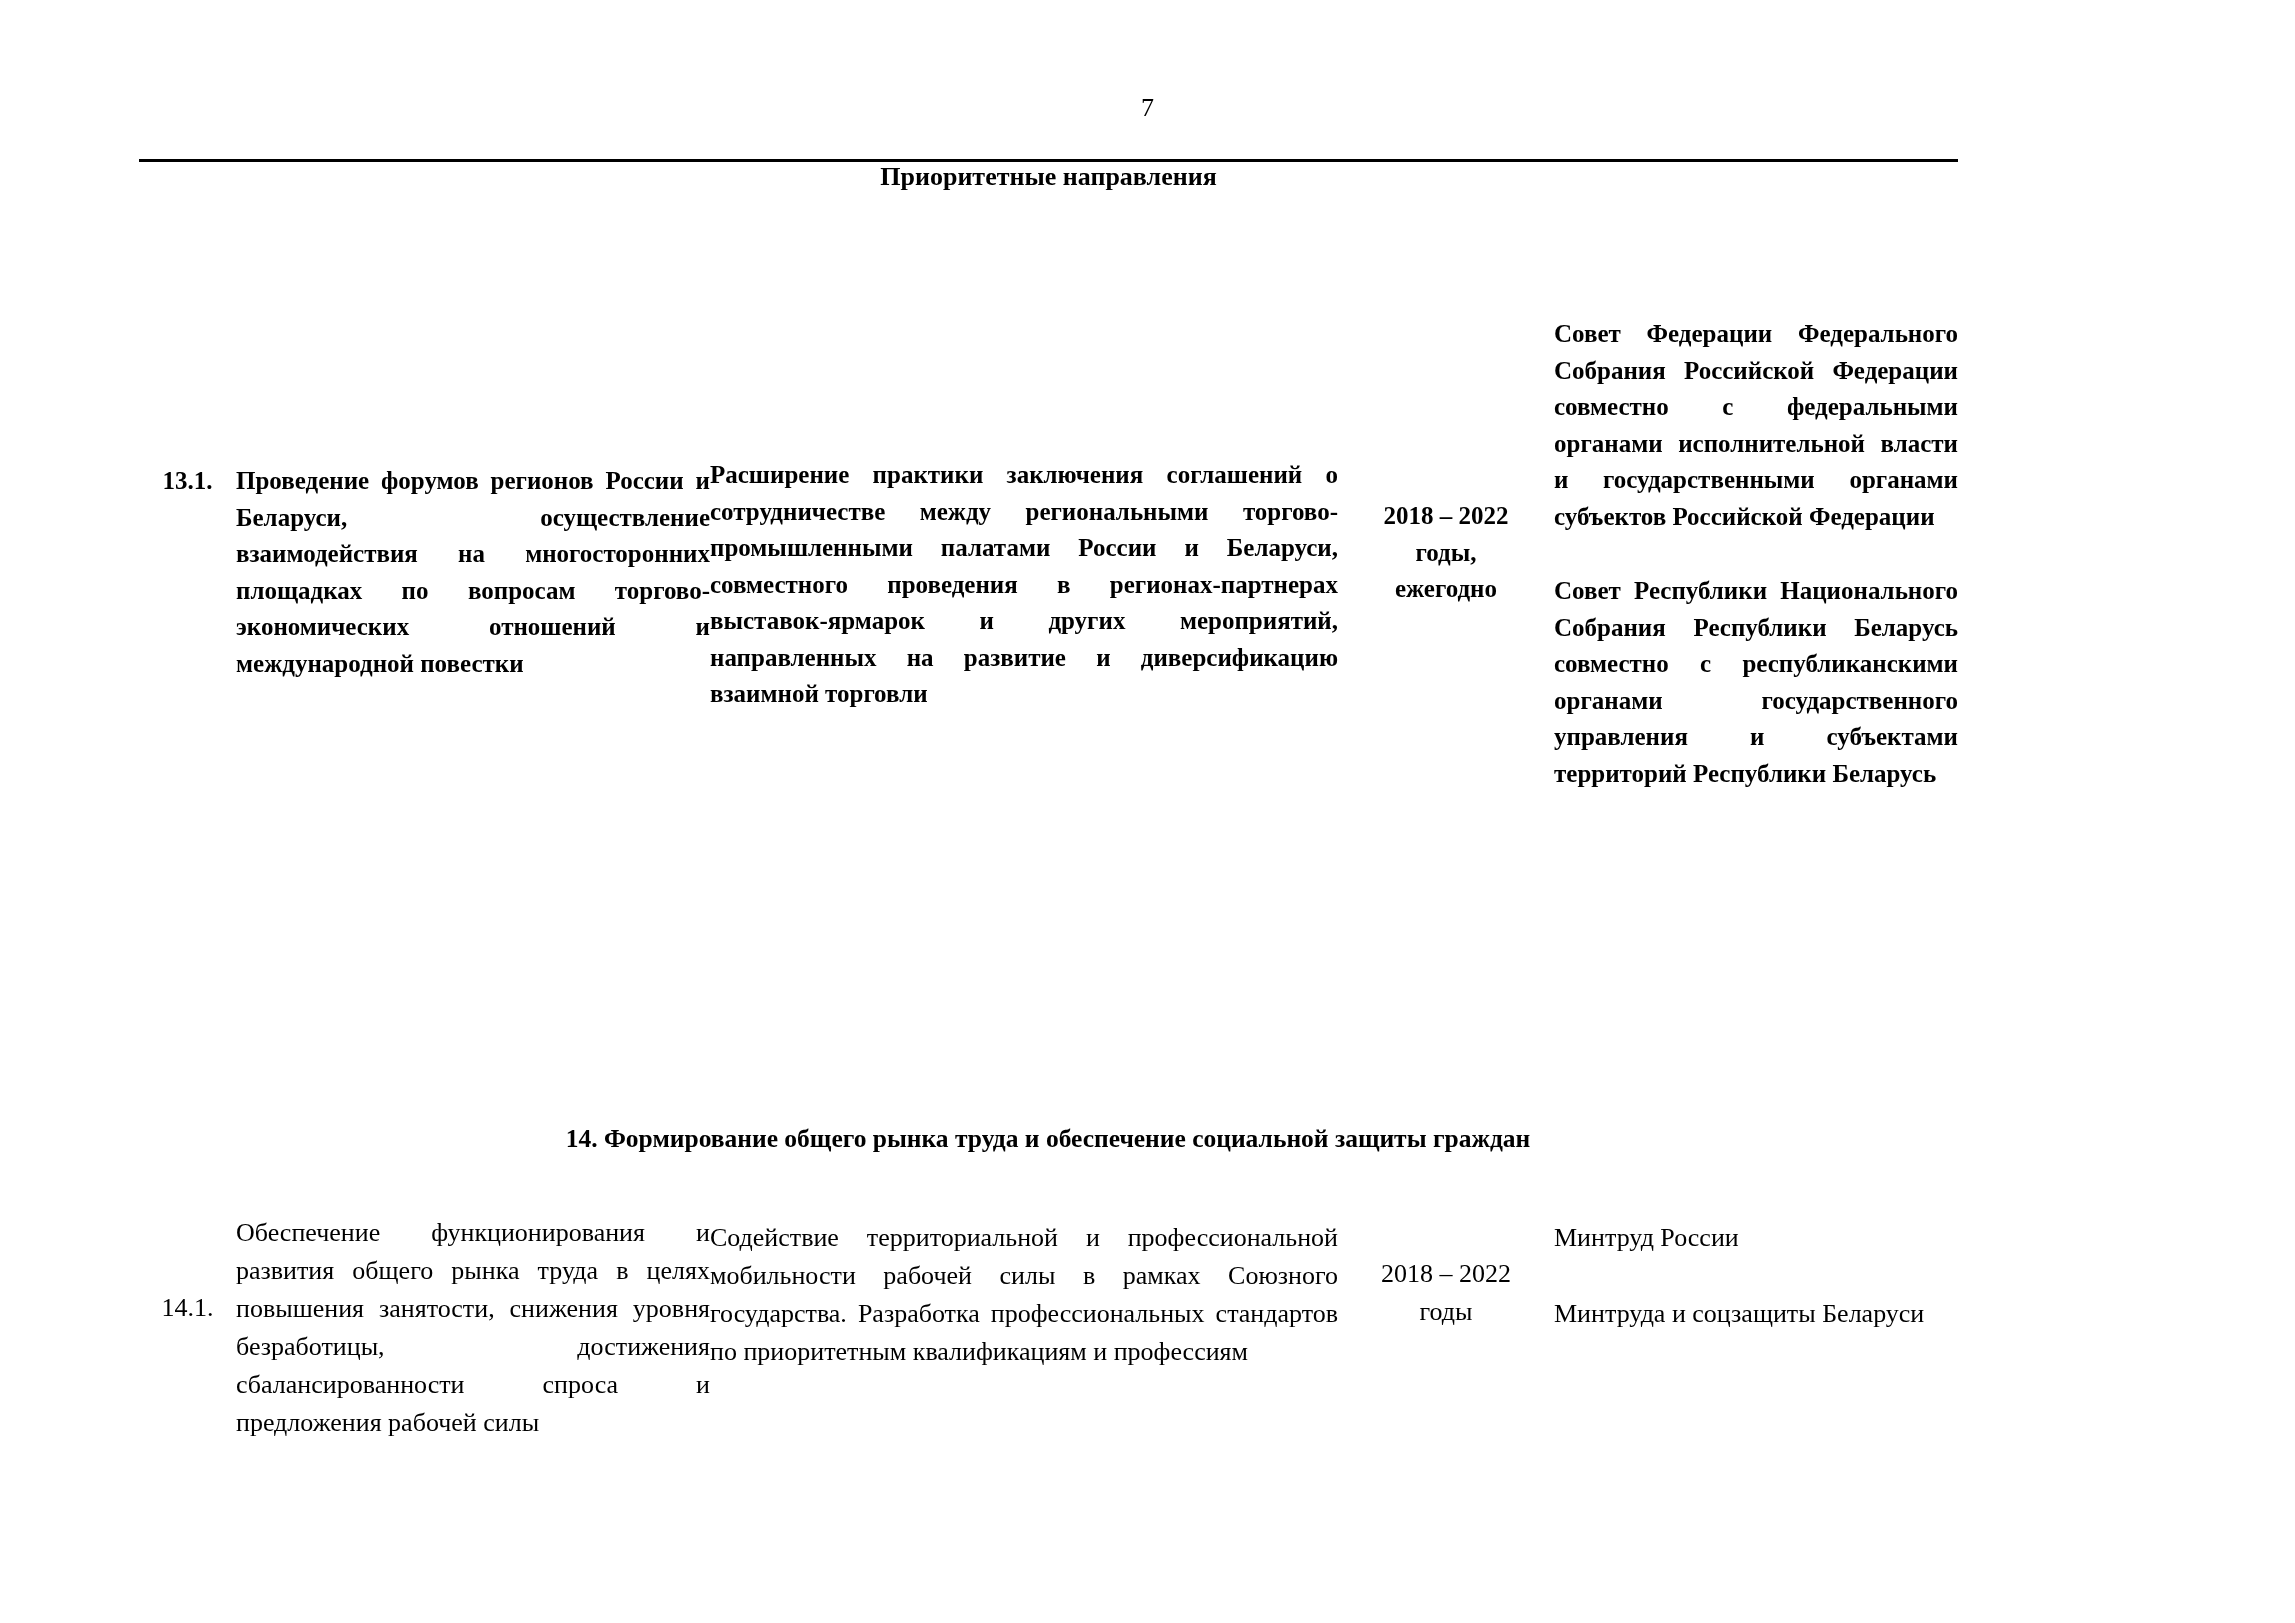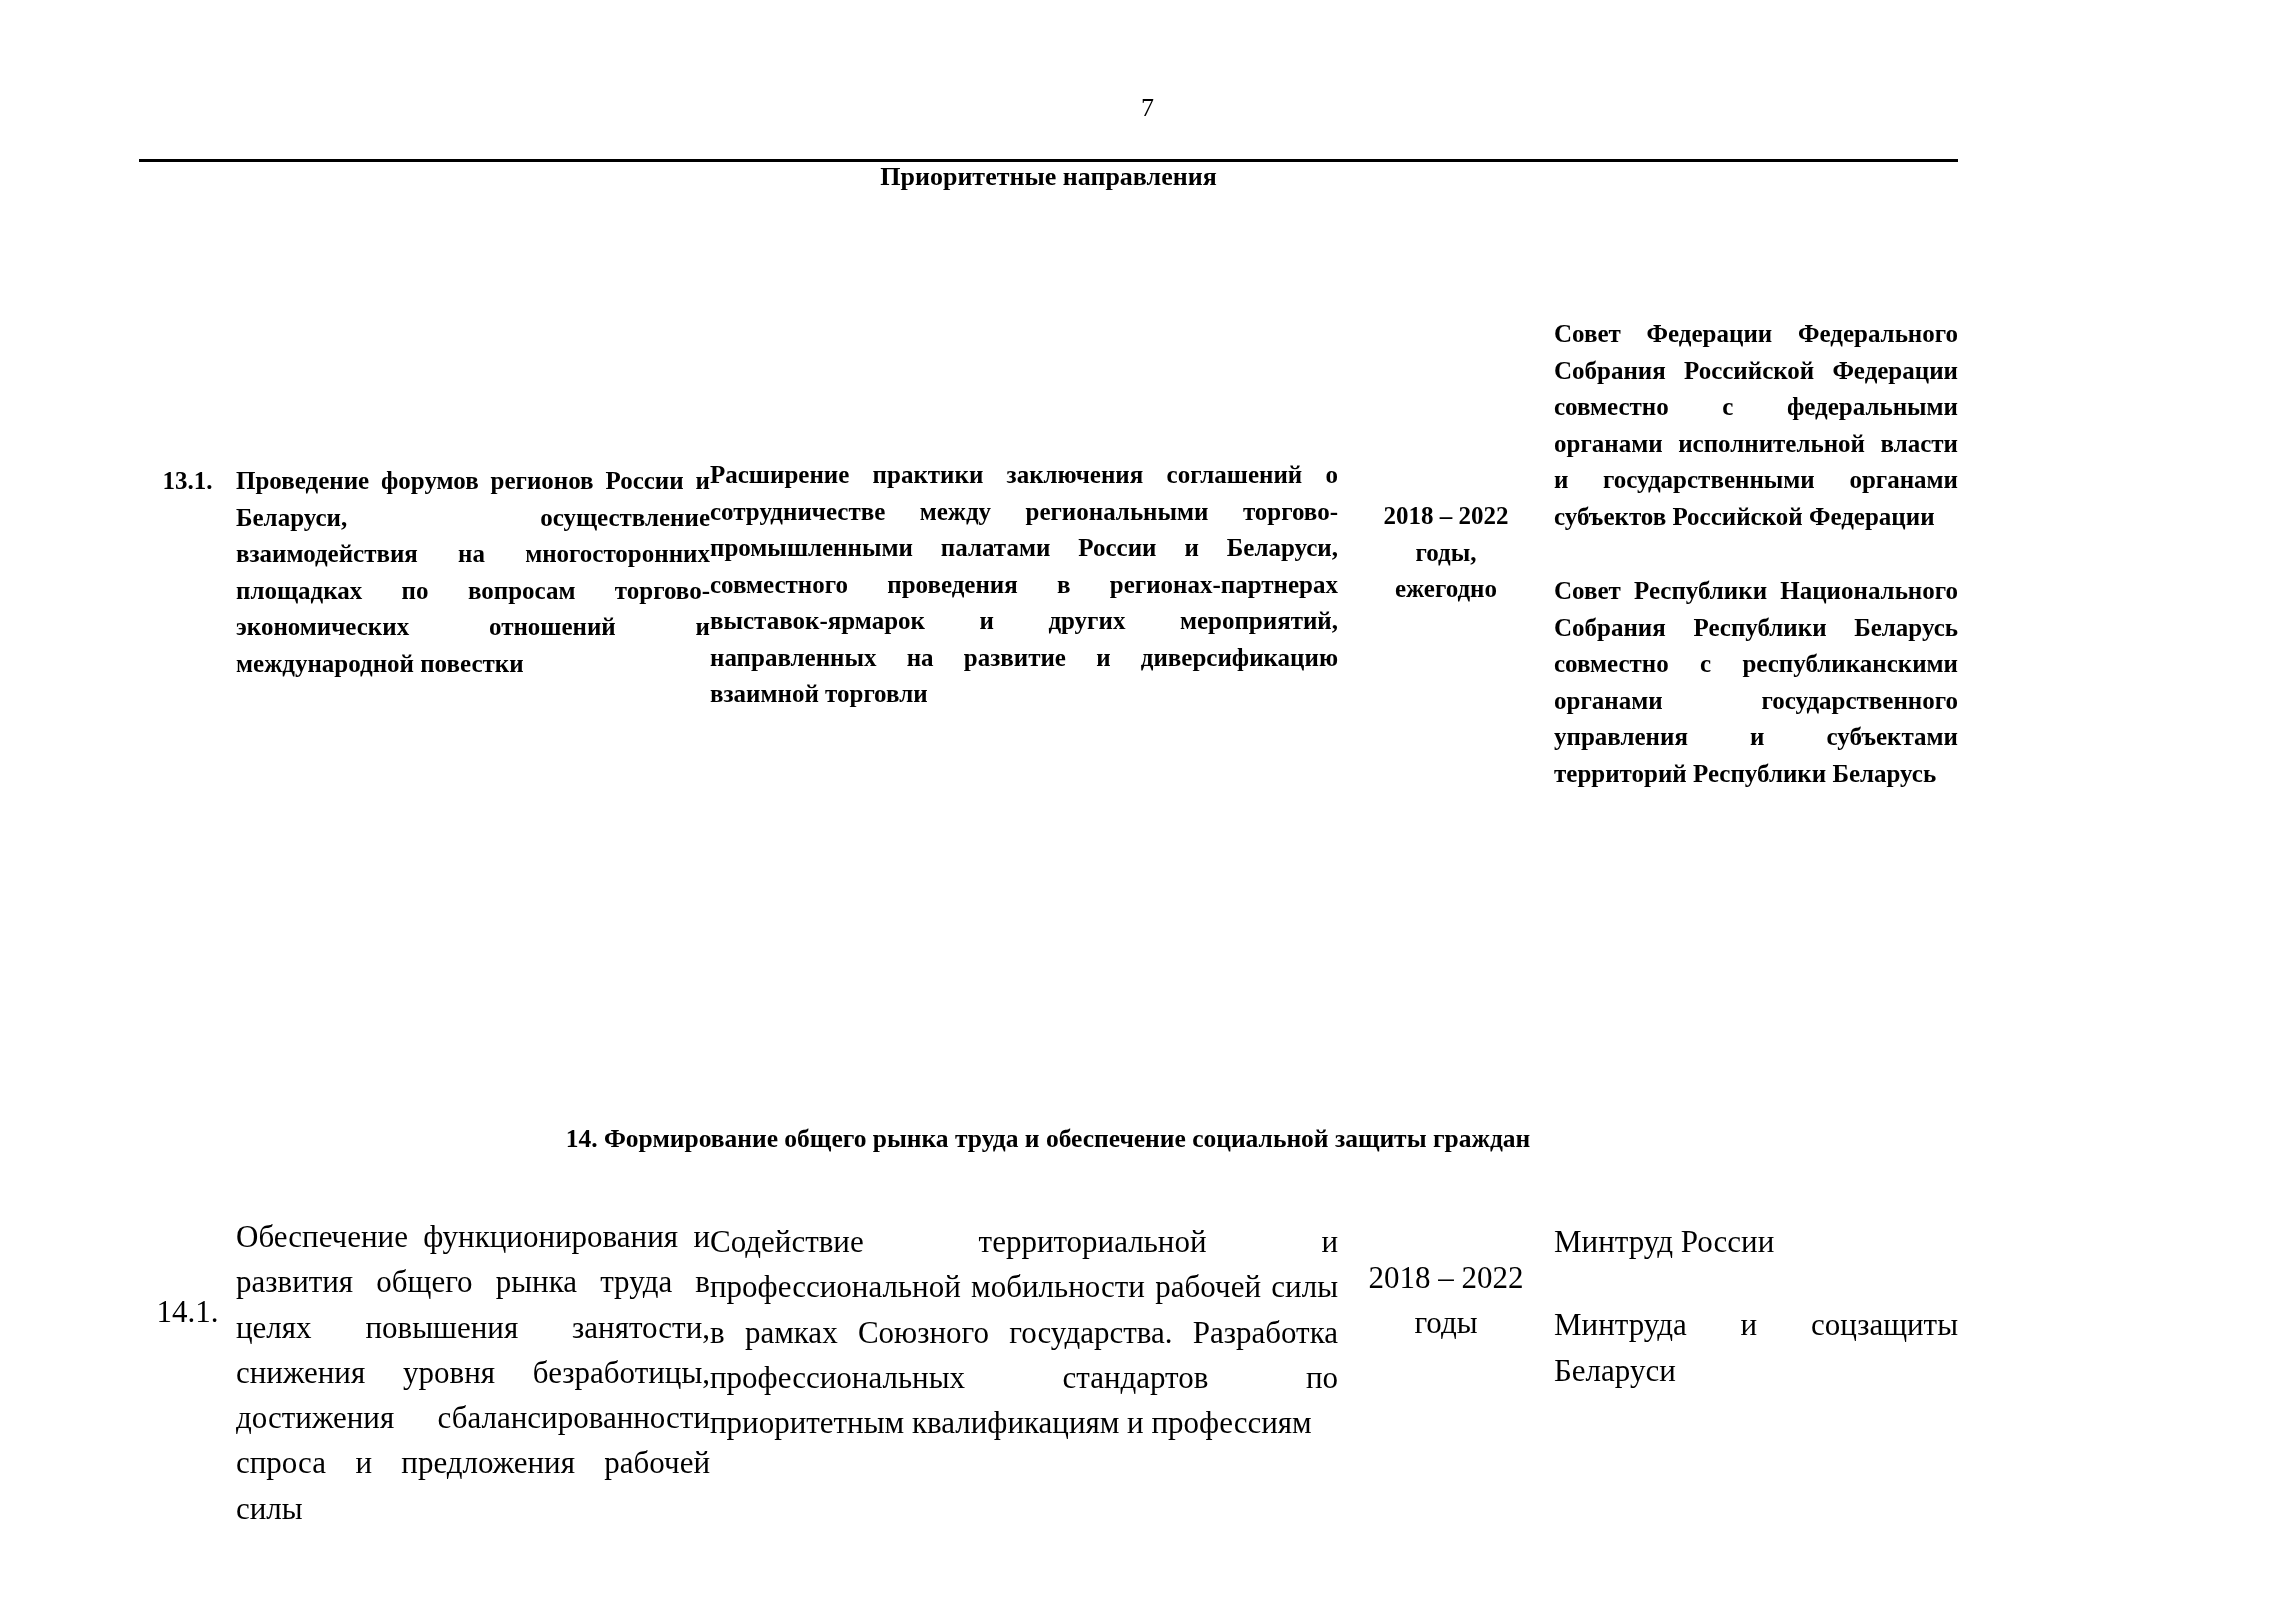--- a/index.html
+++ b/index.html
@@ -124,21 +124,21 @@
     position: absolute;
     left: 139px;
     top: 1214px;
     width: 1818px;
   }
   .doc-table2 table {
     width: 1818px;
     border-collapse: collapse;
     table-layout: fixed;
   }
-  .doc-table2 td { padding: 0; vertical-align: top; font-size: 31px; line-height: 1.46; }
+  .doc-table2 td { padding: 0; vertical-align: top; font-size: 26px; line-height: 1.46; }
 </style>
 </head>
 <body>
 
 <div class="page">
 
   <div class="page-number">7</div>
 
   <div class="doc-table">
     <table>

